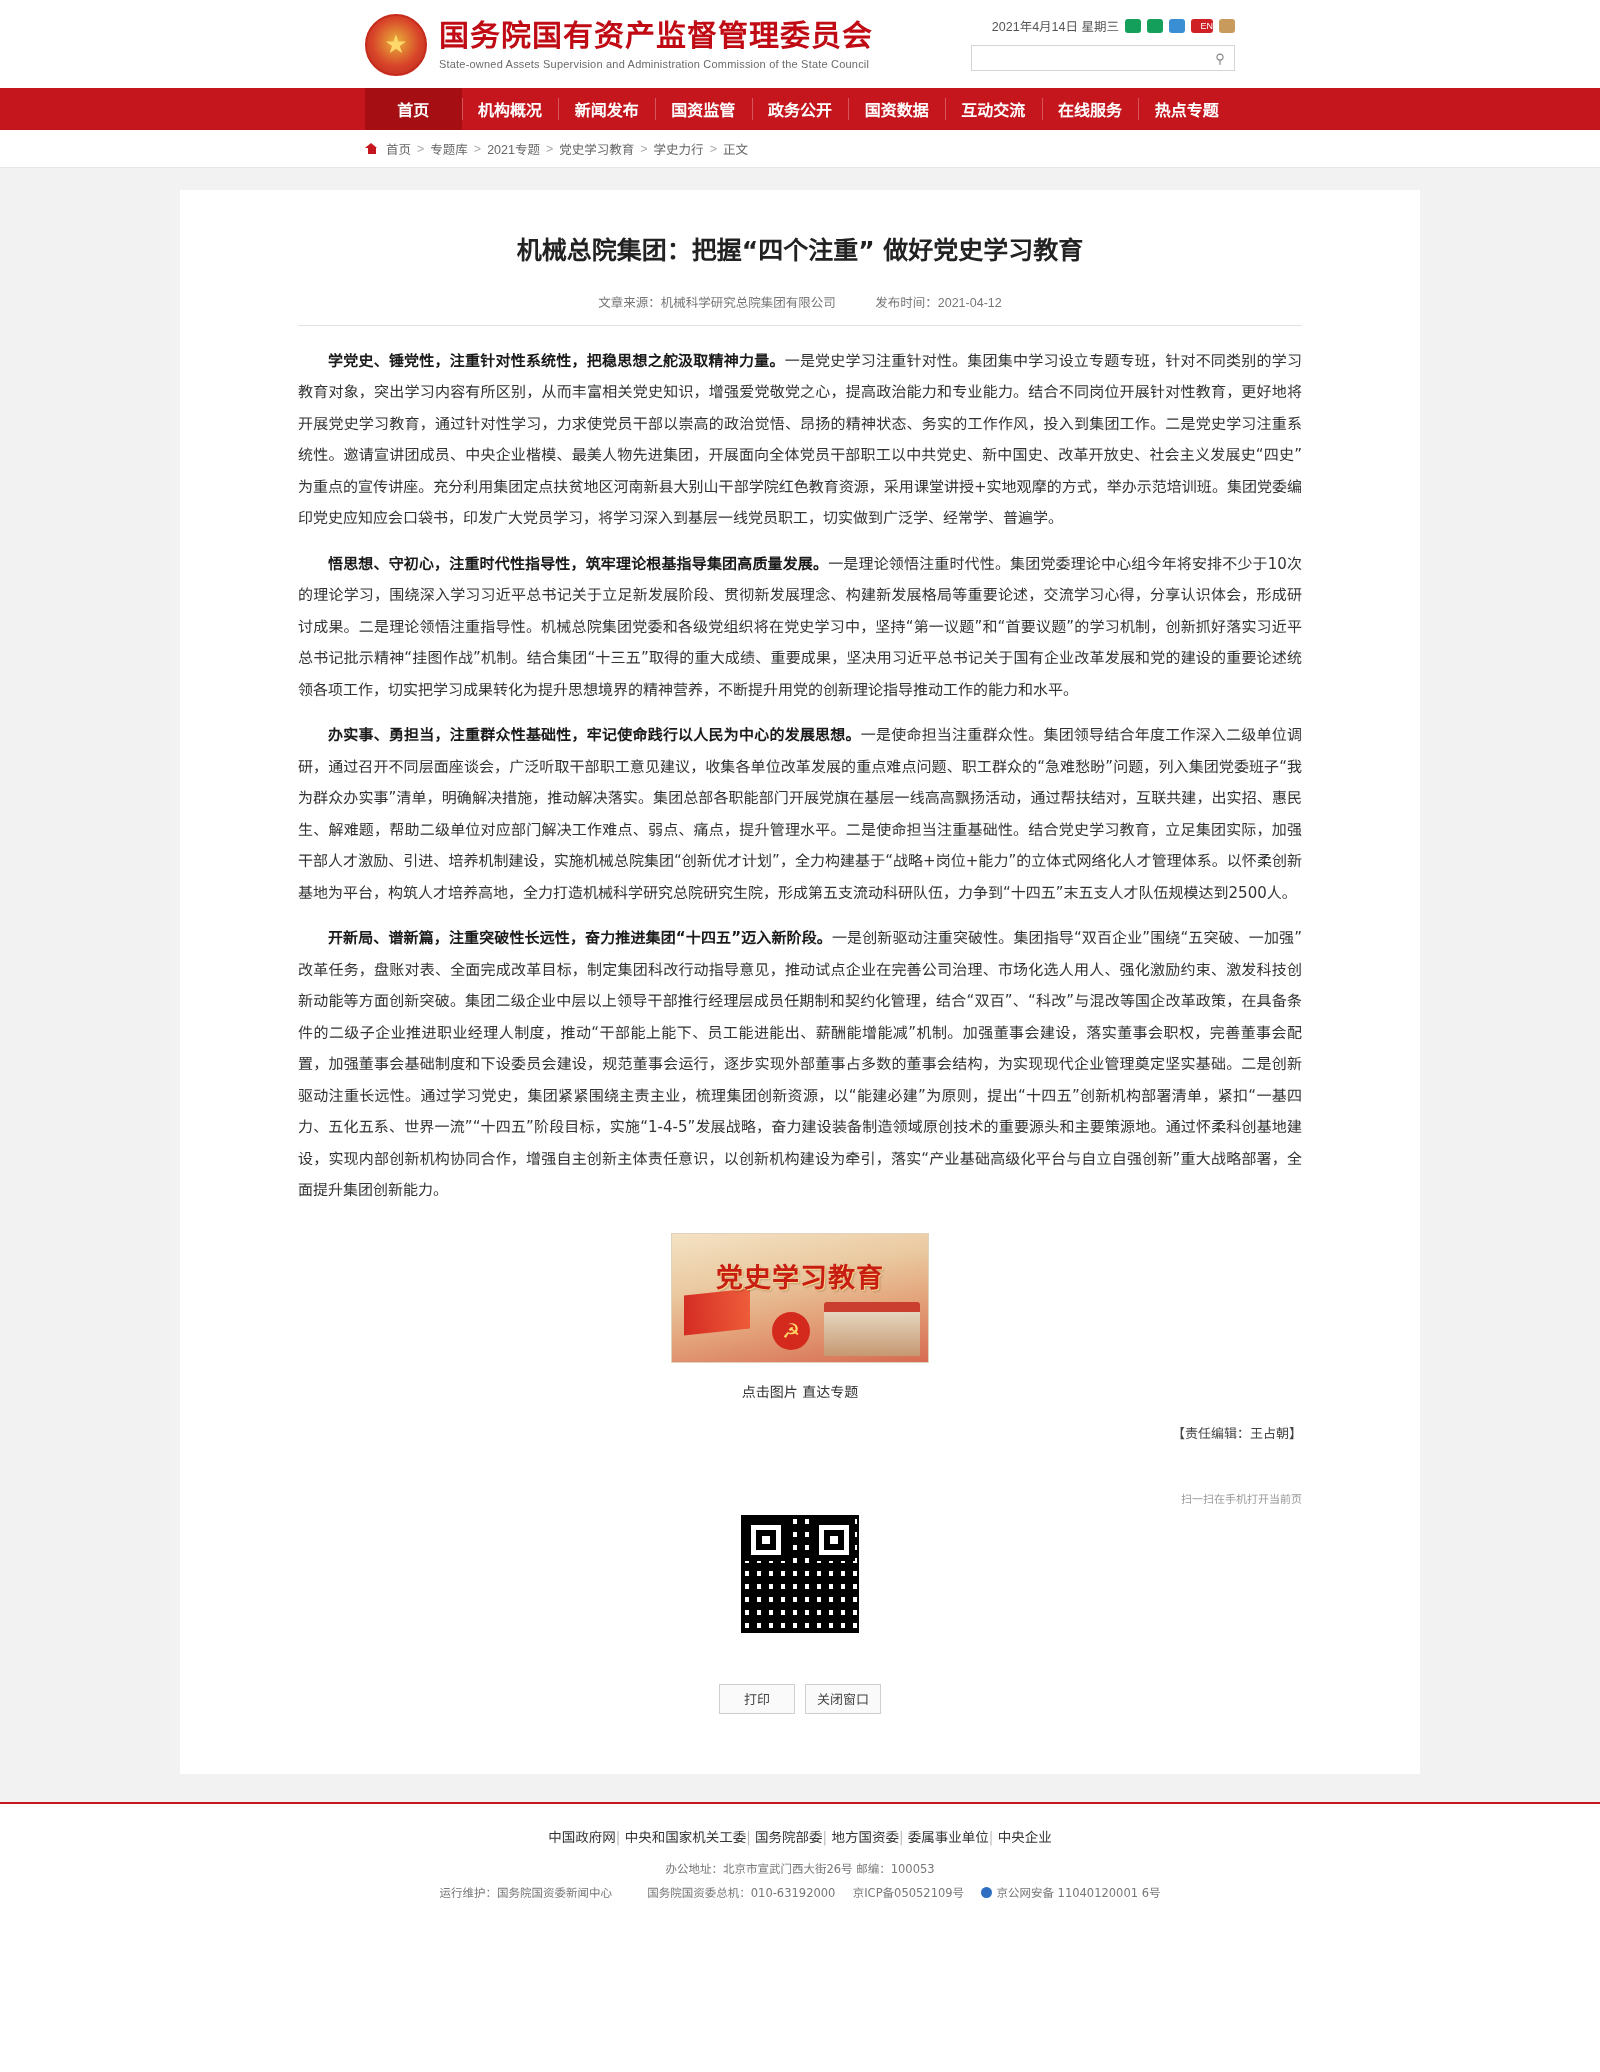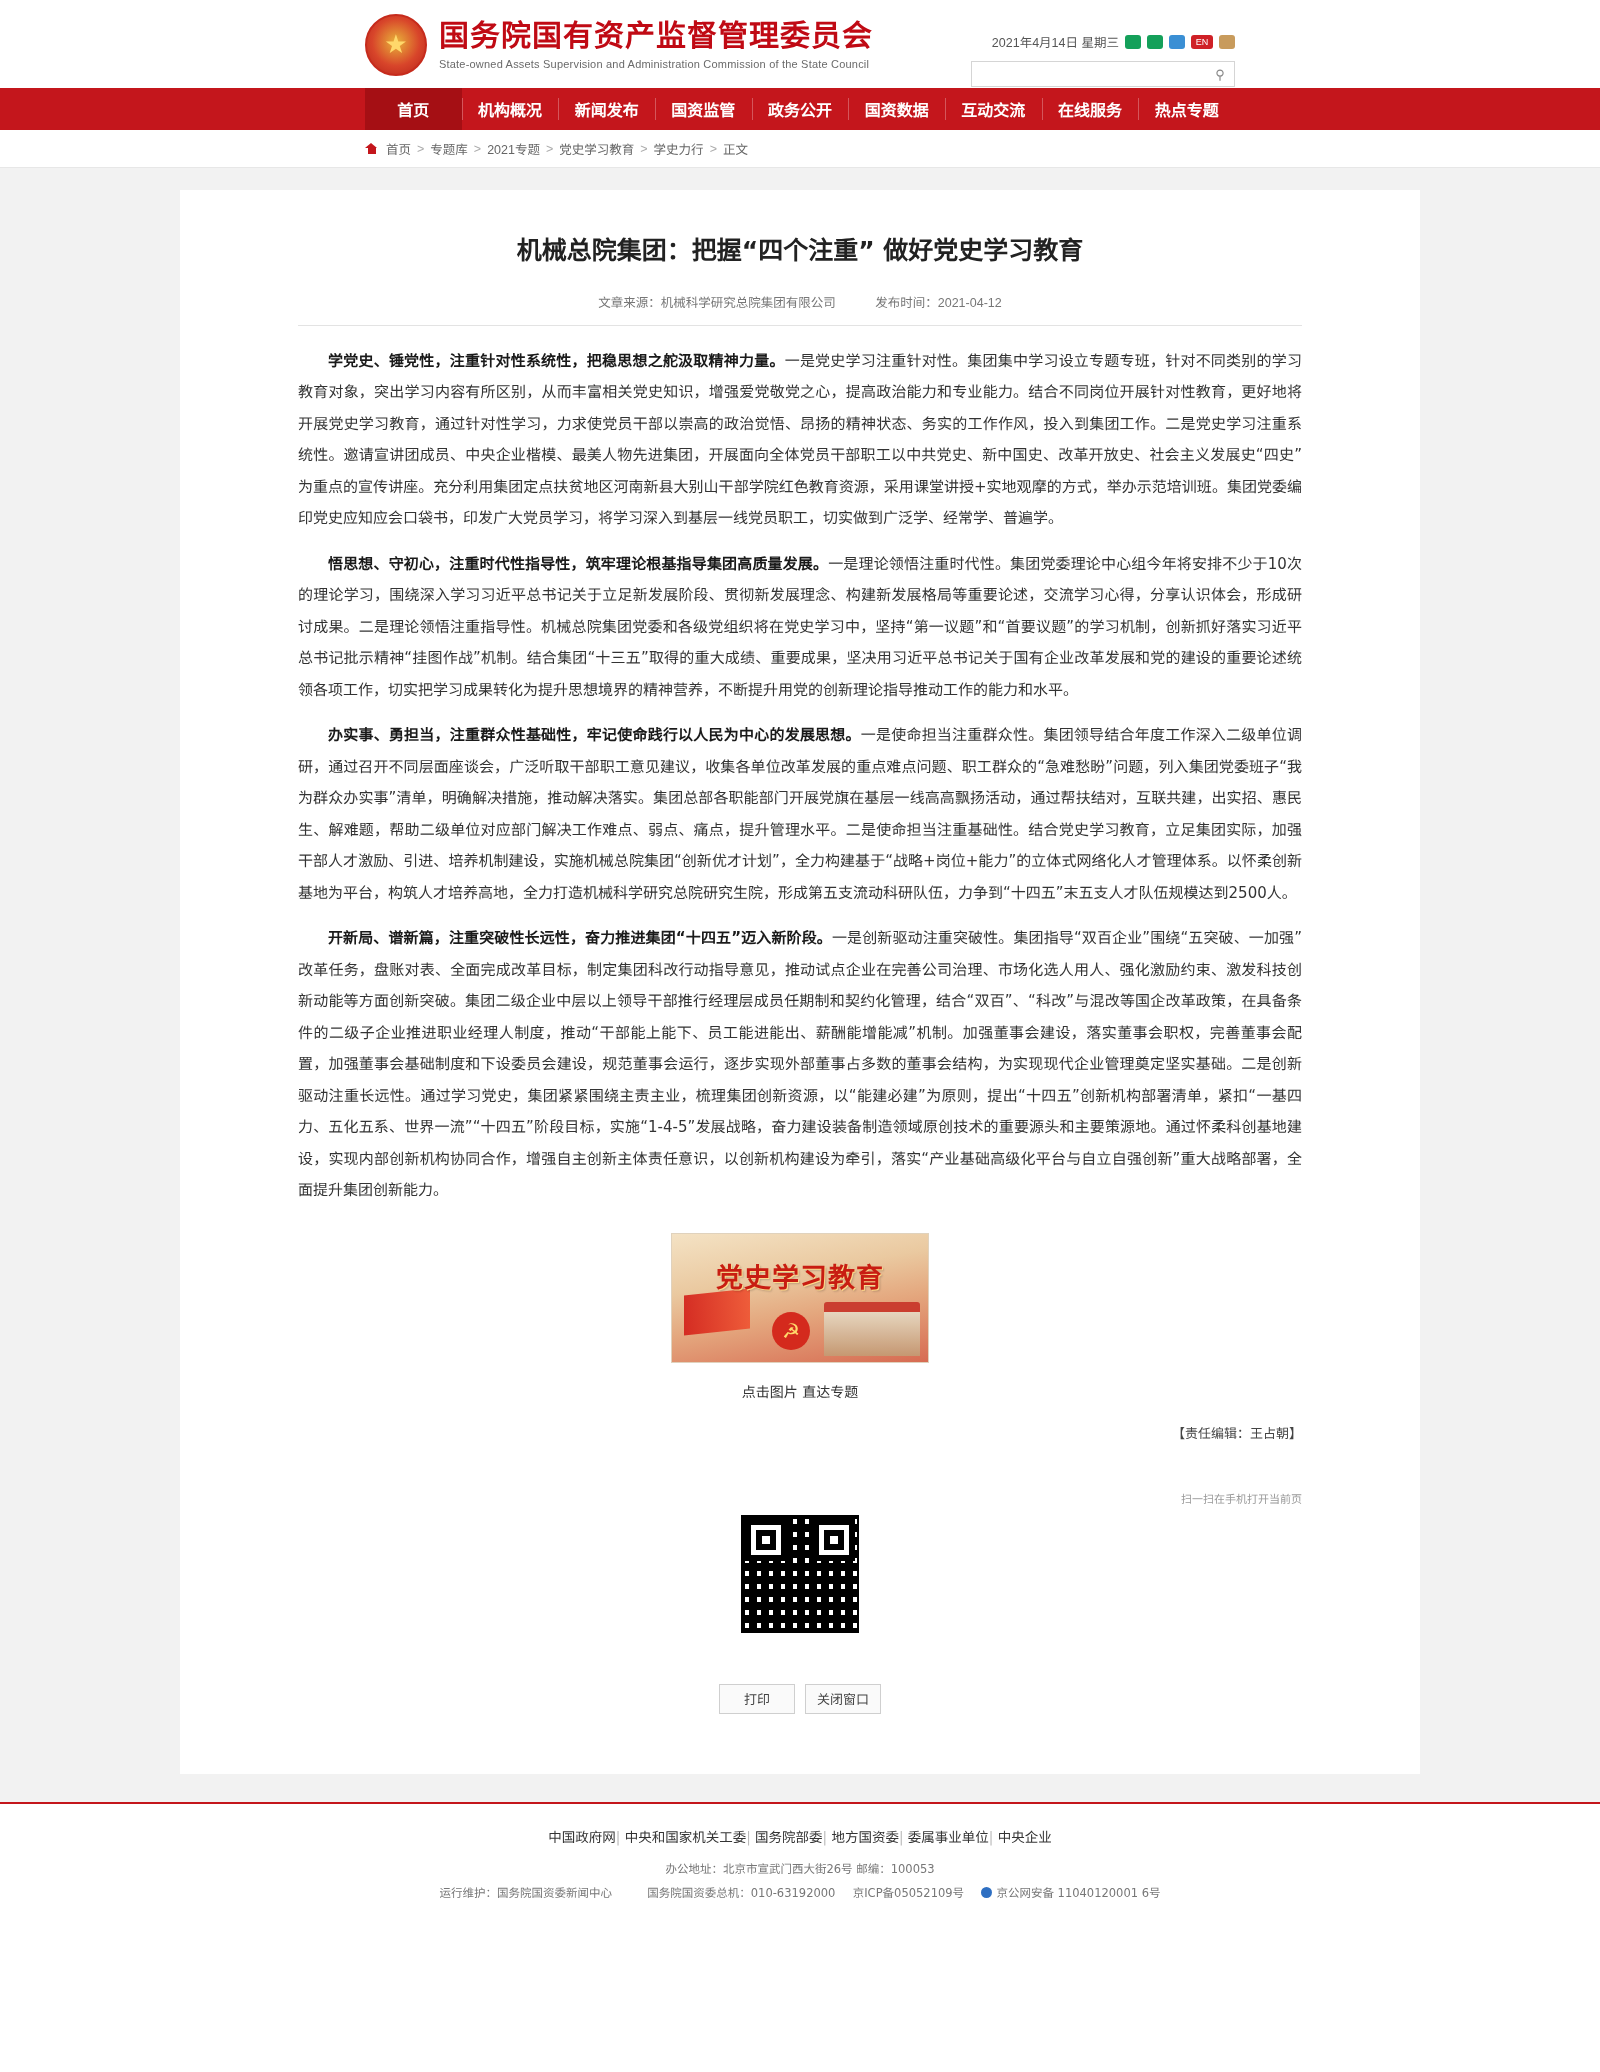--- a/index.html
+++ b/index.html
@@ -55,41 +55,41 @@
   }
   .brand-en {
     font-size: 11px;
     color: #6a6a6a;
     margin-top: 4px;
     letter-spacing: .2px;
   }
   .header-right {
     position: absolute;
     right: 365px;
-    top: 32px;
+    top: 16px;
     text-align: right;
     width: 270px;
   }
   .date-row {
     font-size: 12.5px;
     color: #555;
     display: flex;
     align-items: center;
     justify-content: flex-end;
     gap: 6px;
     white-space: nowrap;
   }
   .date-row .mini-icon {
     width: 16px; height: 14px;
     display: inline-block;
     border-radius: 3px;
     background: #14a05a;
   }
   .mini-icon.blue { background: #3a8fd4; }
-  .mini-icon.red  { background: #cf2026; color:#fff; font-size:9px; text-align:center; line-height:14px; width:22px;}
+  .mini-icon.red  { background: #cf2026; color:#fff; font-size:9px; line-height:14px; width:22px;}
   .mini-icon.tan  { background: #c89b5c; }
   .search-wrap {
     margin-top: 10px;
     display: flex;
     align-items: center;
     border: 1px solid #d5d5d5;
     background: #fff;
     height: 26px;
     width: 264px;
     margin-left: auto;

